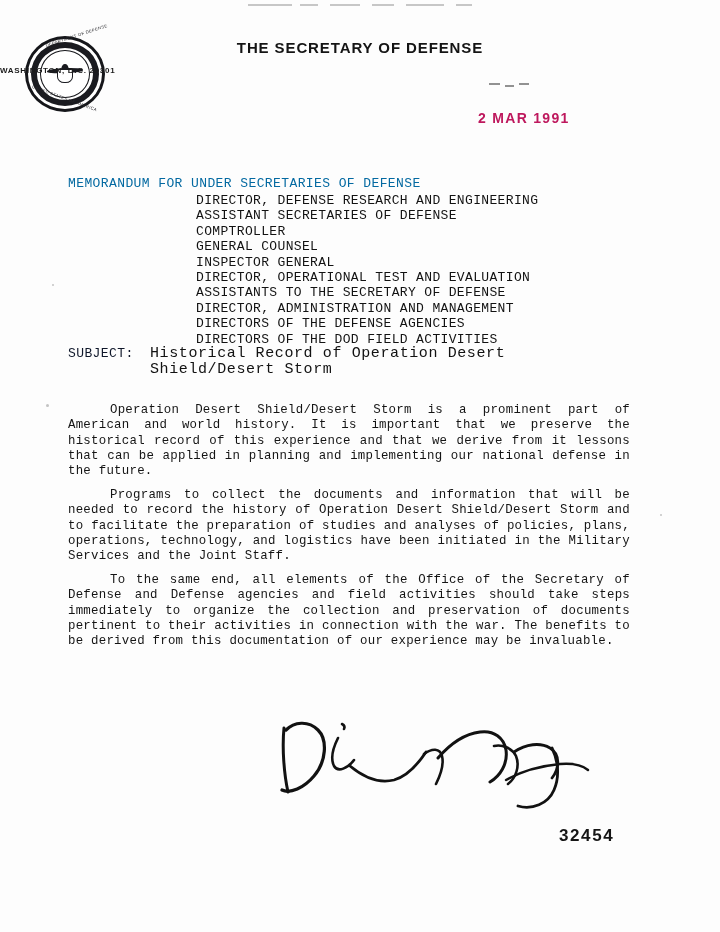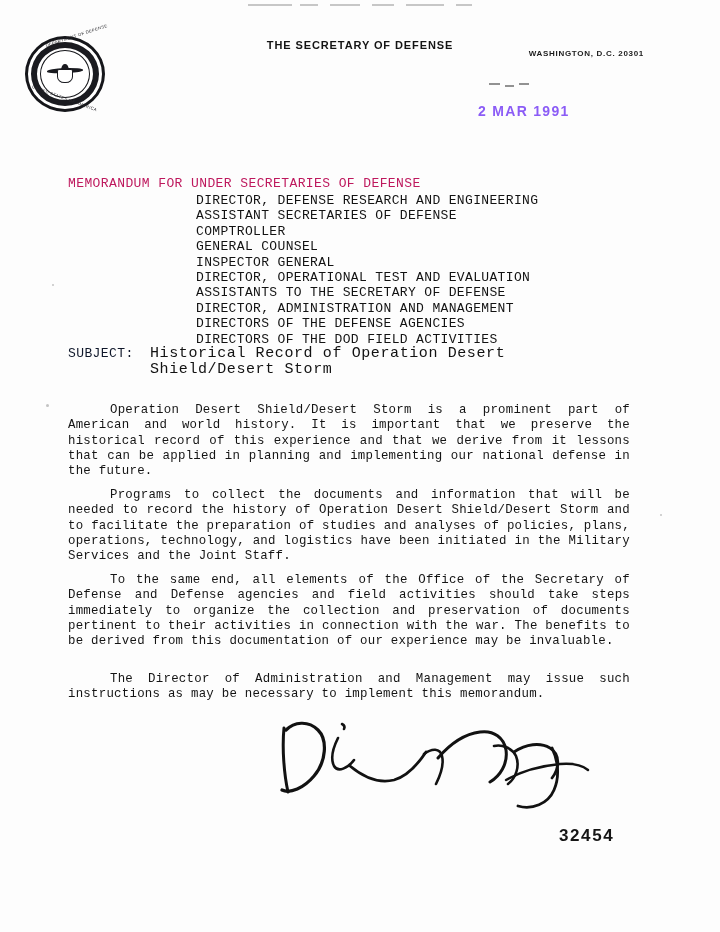--- a/index.html
+++ b/index.html
@@ -122,45 +122,45 @@
   .seal .m1 { left: 20px; top: 7px; transform: rotate(-18deg); }
   .seal .m2 { left: 8px;  top: 48px; transform: rotate(20deg); }
 
   
   .hdr-title {
     position: absolute;
     left: 0; top: 39px;
     width: 720px;
     text-align: center;
     font-family: "Liberation Sans", sans-serif;
-    font-size: 11px;
+    font-size: 15px;
     font-weight: bold;
     letter-spacing: .9px;
     color: #141414;
   }
   .hdr-sub {
     position: absolute;
-    left: 0; top: 49px;
+    left: 0; top: 66px;
     width: 644px;
-    text-align: right;
+    text-align: left;
     font-family: "Liberation Sans", sans-serif;
     font-size: 8px;
     font-weight: bold;
     letter-spacing: .7px;
     color: #1b1b1b;
   }
 
   .date {
     position: absolute;
-    left: 478px; top: 103px;
+    left: 478px; top: 110px;
     font-family: "Liberation Sans", sans-serif;
     font-size: 14px;
     font-weight: bold;
     letter-spacing: 1.3px;
-    color: #8b5cf6;
+    color: #be185d;
   }
   .date-marks {
     position: absolute;
     left: 489px; top: 83px;
     width: 40px; height: 6px;
   }
   .date-marks i {
     position: absolute;
     display: block;
     height: 2px;
@@ -168,21 +168,21 @@
     opacity: .75;
   }
 
   
   .memo-line {
     position: absolute;
     left: 68px; top: 176px;
     font-size: 13px;
     letter-spacing: .4px;
     white-space: nowrap;
-    color: #be185d;
+    color: #0369a1;
   }
   .recipients {
     position: absolute;
     left: 196px; top: 193px;
     font-size: 13px;
     line-height: 15.4px;
     letter-spacing: .35px;
     color: #121212;
     white-space: pre;
   }
@@ -294,21 +294,20 @@
 DIRECTOR, ADMINISTRATION AND MANAGEMENT
 DIRECTORS OF THE DEFENSE AGENCIES
 DIRECTORS OF THE DOD FIELD ACTIVITIES</div>
 
   <div class="subject-label">SUBJECT:</div>
   <div class="subject-text">Historical Record of Operation Desert Shield/Desert Storm</div>
 
   <div class="para p1">Operation Desert Shield/Desert Storm is a prominent part of American and world history.  It is important that we preserve the historical record of this experience and that we derive from it lessons that can be applied in planning and implementing our national defense in the future.</div>
   <div class="para p2">Programs to collect the documents and information that will be needed to record the history of Operation Desert Shield/Desert Storm and to facilitate the preparation of studies and analyses of policies, plans, operations, technology, and logistics have been initiated in the Military Services and the Joint Staff.</div>
   <div class="para p3">To the same end, all elements of the Office of the Secretary of Defense and Defense agencies and field activities should take steps immediately to organize the collection and preservation of documents pertinent to their activities in connection with the war.  The benefits to be derived from this documentation of our experience may be invaluable.</div>
-  <div class="para p4">The Director of Administration and Management may issue such instructions as may be necessary to implement this memorandum.</div>
 
   <div class="signature">
     <svg width="330" height="105" viewBox="0 0 330 105" fill="none" xmlns="http://www.w3.org/2000/svg" aria-hidden="true">
       <g stroke="#121212" fill="none" stroke-linecap="round" stroke-linejoin="round">
         <path d="M18 12 C26 4, 40 2, 50 12 C60 22, 58 44, 46 58 C36 70, 22 76, 14 72" stroke-width="3.2"></path>
         <path d="M16 10 C14 30, 16 56, 20 74" stroke-width="3"></path>
         <path d="M70 20 C66 28, 62 40, 66 48 C70 55, 80 50, 86 42" stroke-width="2.6"></path>
         <path d="M74 6 C76 7, 77 9, 76 11" stroke-width="2.6"></path>
         <path d="M82 48 C94 58, 110 66, 126 62 C140 58, 150 46, 158 34" stroke-width="2.8"></path>
         <path d="M156 36 C164 30, 172 30, 174 38 C176 46, 172 58, 168 66" stroke-width="2.6"></path>

